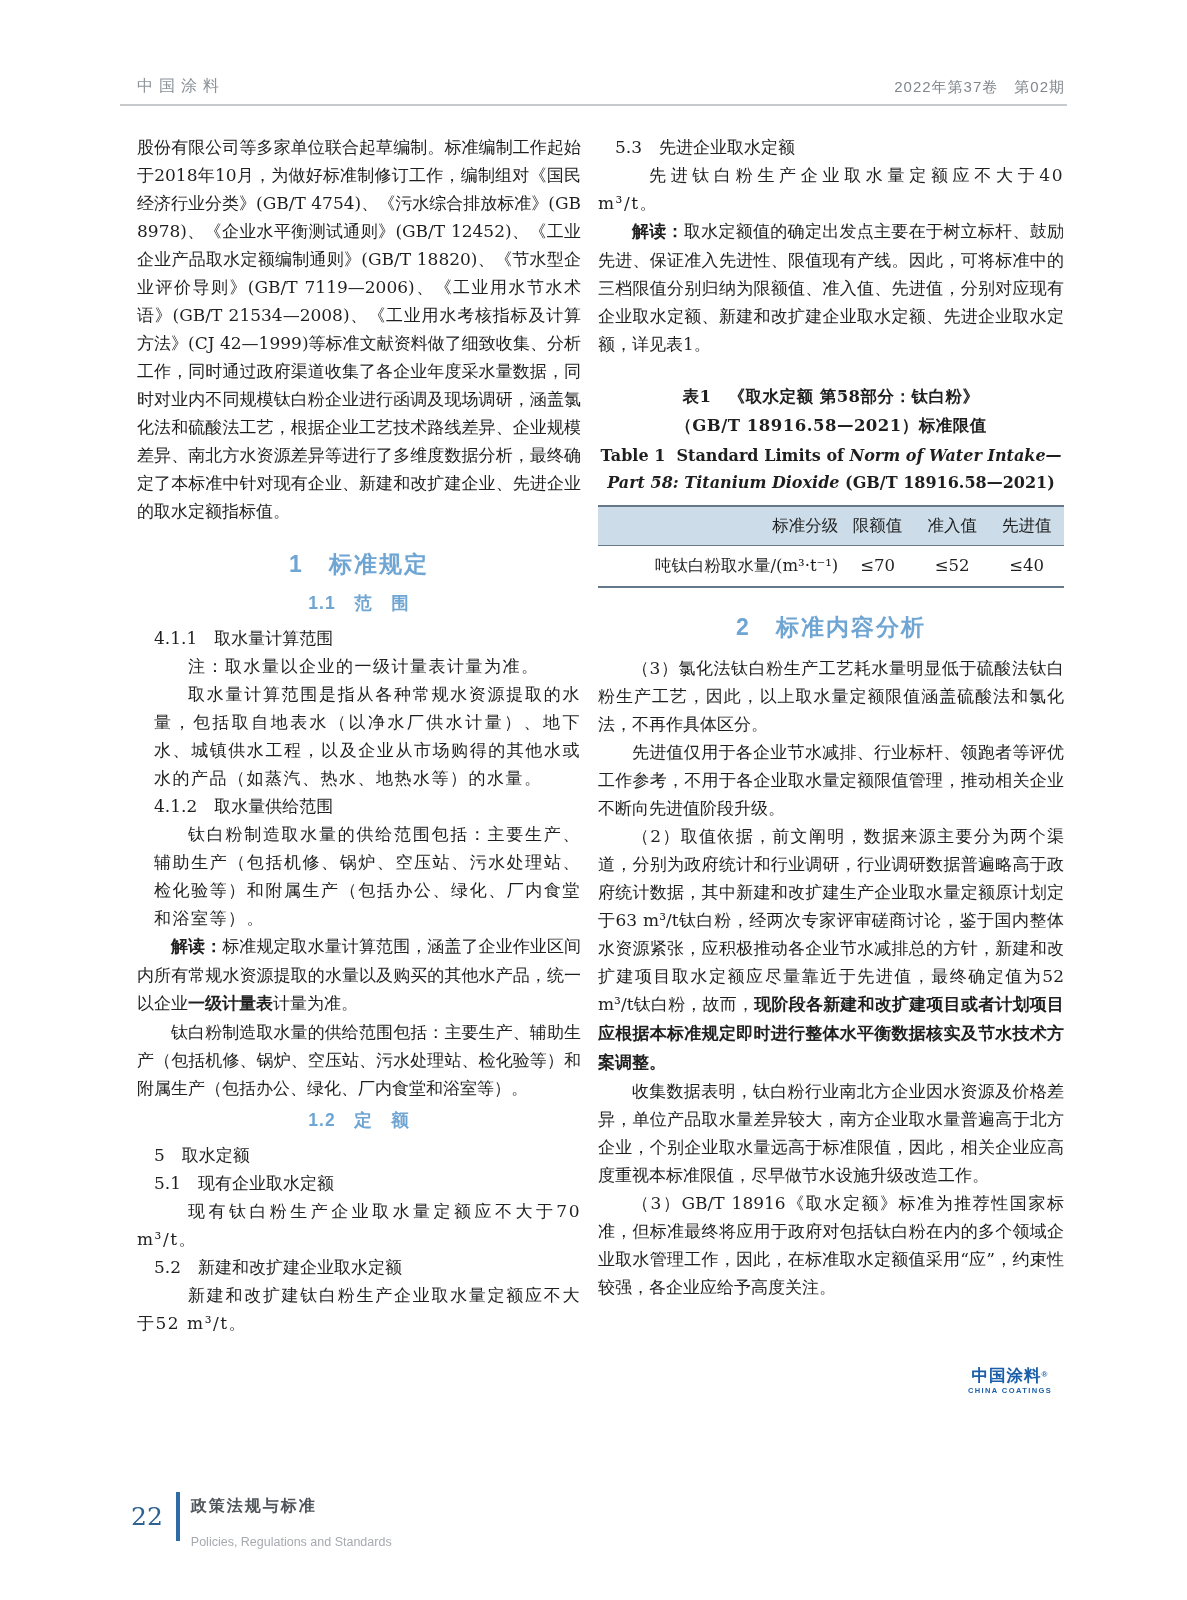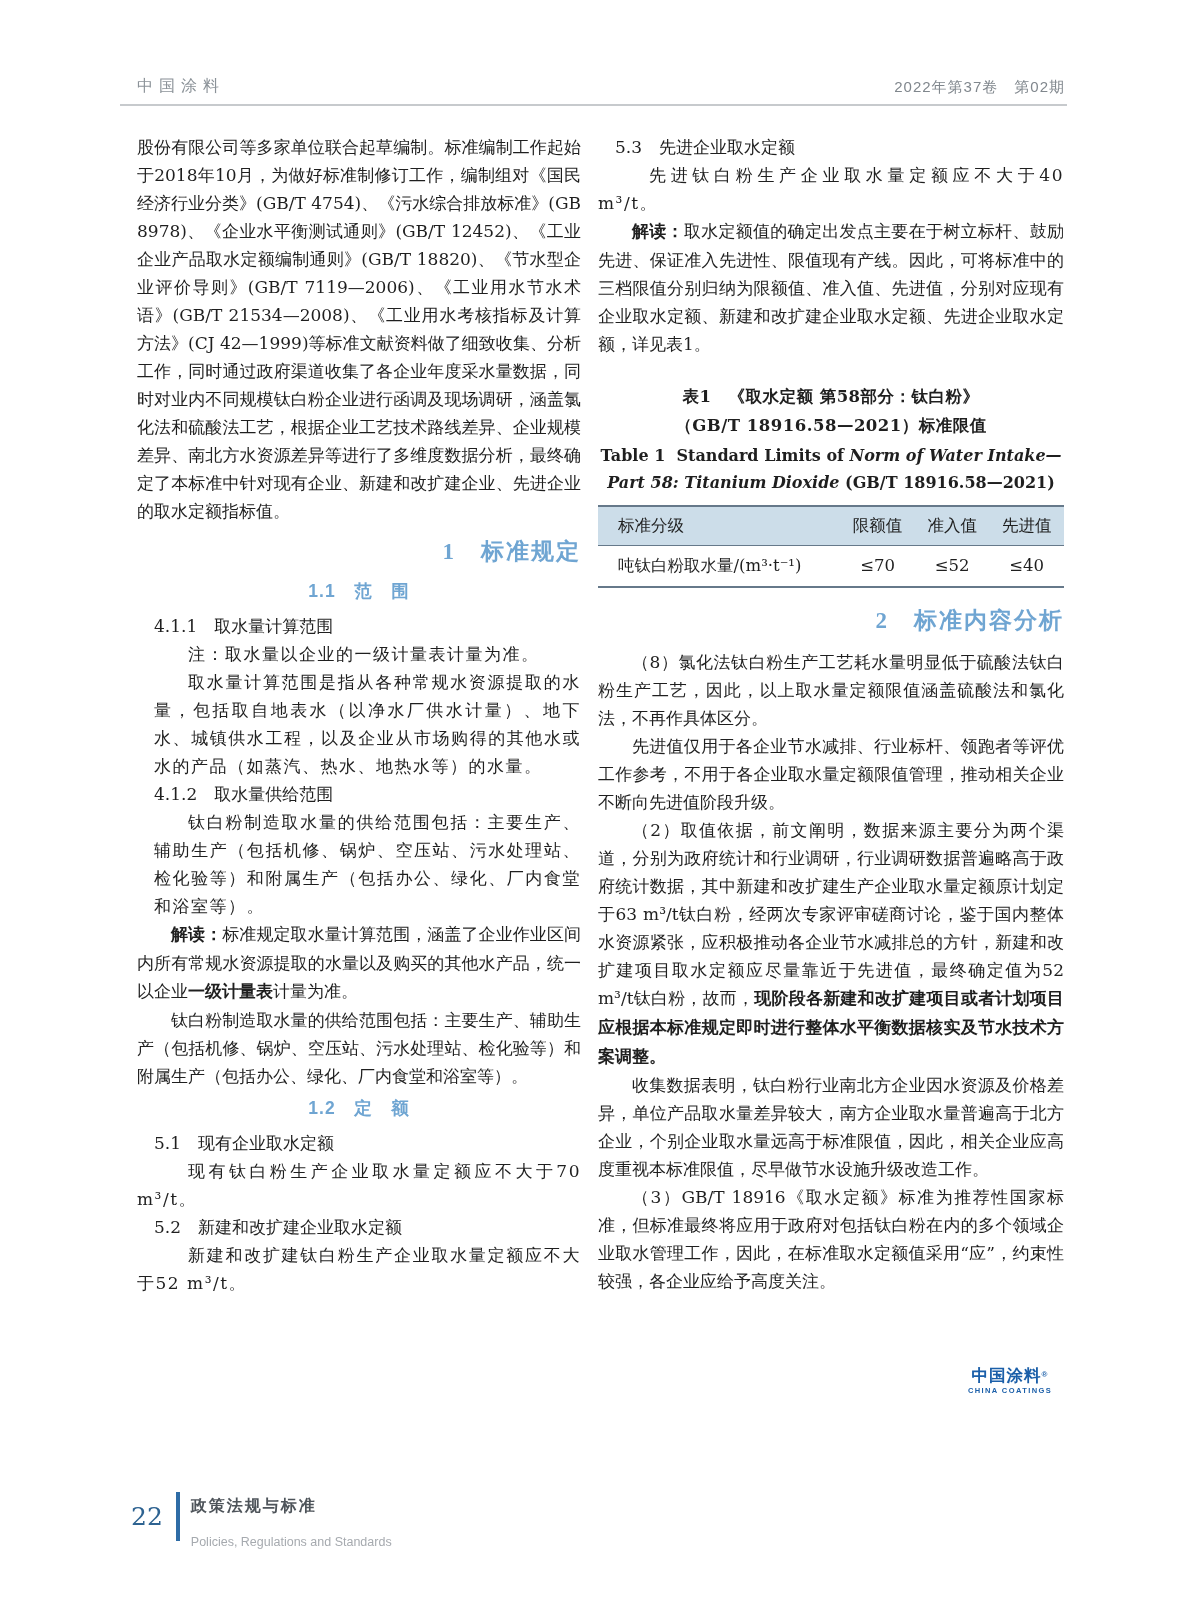--- a/index.html
+++ b/index.html
@@ -36,23 +36,23 @@
   p { margin:0; }
 
   .indent2 { text-indent:2em; }
   .indent3 { text-indent:3em; }
   .clause-title { padding-left:17px; text-align:left; }
   .clause-body  { padding-left:17px; text-indent:2em; letter-spacing:1.5px; }
   .loose { letter-spacing:1.5px; }
   .bold-sans { font-family:"Liberation Sans",sans-serif; font-weight:bold; }
 
   .h-main {
-    font-family:Liberation Serif, serif; font-weight:bold;
+    font-family:Liberation Sans, sans-serif; font-weight:bold;
     color:#6fa5d2; font-size:23px; line-height:30px;
-    margin:12px 0 12px; text-align:right; letter-spacing:2px;
+    margin:24px 0 12px; text-align:center; letter-spacing:2px;
   }
   .h-sub {
     font-family:"Liberation Sans",sans-serif; font-weight:bold;
     color:#6fa5d2; font-size:17.5px; line-height:24px;
     margin:6px 0 9px; text-align:center; letter-spacing:1px;
   }
 
   
   .table-block { margin-top:24px; margin-bottom:18px; }
   .tb-title-cn {
@@ -69,21 +69,21 @@
     font-size:16.5px;
     border-top:2px solid #66798a; border-bottom:2px solid #66798a;
   }
   table.limits thead tr { background:#ccdde9; border-bottom:1.5px solid #66798a; }
   table.limits th, table.limits td {
     font-weight:normal; text-align:center; padding:0 2px;
   }
   table.limits th { height:38px; }
   table.limits td { height:40px; }
   table.limits th:first-child, table.limits td:first-child {
-    text-align:left; padding-left:20px; width:52%;
+    text-align:right; padding-left:20px; width:52%;
   }
 
   
   .logo {
     position:absolute; left:952px; top:1366px; width:116px; text-align:center;
     color:#1b5fa9; font-family:"Liberation Sans",sans-serif;
   }
   .logo-cn { font-weight:bold; font-size:16.5px; letter-spacing:1px; line-height:18px; }
   .logo-reg { font-size:8px; vertical-align:top; }
   .logo-en { font-weight:bold; font-size:7.5px; letter-spacing:1.4px; margin-top:2px; }
@@ -126,20 +126,21 @@
 
     <p class="clause-title">4.1.2　取水量供给范围</p>
     <p class="clause-body">钛白粉制造取水量的供给范围包括：主要生产、辅助生产（包括机修、锅炉、空压站、污水处理站、检化验等）和附属生产（包括办公、绿化、厂内食堂和浴室等）。</p>
 
     <p class="indent2"><span class="bold-sans">解读：</span><span>标准规定取水量计算范围，涵盖了企业作业区间内所有常规水资源提取的水量以及购买的其他水产品，统一以企业</span><span class="bold-sans">一级计量表</span><span>计量为准。</span></p>
 
     <p class="indent2">钛白粉制造取水量的供给范围包括：主要生产、辅助生产（包括机修、锅炉、空压站、污水处理站、检化验等）和附属生产（包括办公、绿化、厂内食堂和浴室等）。</p>
 
     <div class="h-sub">1.2　定　额</div>
 
+    <p class="clause-title">5　取水定额</p>
     <p class="clause-title">5.1　现有企业取水定额</p>
     <p class="indent3 loose">现有钛白粉生产企业取水量定额应不大于70 m³/t。</p>
     <p class="clause-title">5.2　新建和改扩建企业取水定额</p>
     <p class="indent3 loose">新建和改扩建钛白粉生产企业取水量定额应不大于52 m³/t。</p>
   </div>
 
   <div class="col col-right">
     <p class="clause-title">5.3　先进企业取水定额</p>
     <p class="indent3 loose">先进钛白粉生产企业取水量定额应不大于40 m³/t。</p>
 
@@ -164,21 +165,21 @@
             <td>≤70</td>
             <td>≤52</td>
             <td>≤40</td>
           </tr>
         </tbody>
       </table>
     </div>
 
     <div class="h-main">2　标准内容分析</div>
 
-    <p class="indent2">（8）氯化法钛白粉生产工艺耗水量明显低于硫酸法钛白粉生产工艺，因此，以上取水量定额限值涵盖硫酸法和氯化法，不再作具体区分。</p>
+    <p class="indent2">（3）氯化法钛白粉生产工艺耗水量明显低于硫酸法钛白粉生产工艺，因此，以上取水量定额限值涵盖硫酸法和氯化法，不再作具体区分。</p>
     <p class="indent2">先进值仅用于各企业节水减排、行业标杆、领跑者等评优工作参考，不用于各企业取水量定额限值管理，推动相关企业不断向先进值阶段升级。</p>
     <p class="indent2"><span>（2）取值依据，前文阐明，数据来源主要分为两个渠道，分别为政府统计和行业调研，行业调研数据普遍略高于政府统计数据，其中新建和改扩建生产企业取水量定额原计划定于63 m³/t钛白粉，经两次专家评审磋商讨论，鉴于国内整体水资源紧张，应积极推动各企业节水减排总的方针，新建和改扩建项目取水定额应尽量靠近于先进值，最终确定值为52 m³/t钛白粉，故而，</span><span class="bold-sans">现阶段各新建和改扩建项目或者计划项目应根据本标准规定即时进行整体水平衡数据核实及节水技术方案调整。</span></p>
     <p class="indent2">收集数据表明，钛白粉行业南北方企业因水资源及价格差异，单位产品取水量差异较大，南方企业取水量普遍高于北方企业，个别企业取水量远高于标准限值，因此，相关企业应高度重视本标准限值，尽早做节水设施升级改造工作。</p>
     <p class="indent2">（3）GB/T 18916《取水定额》标准为推荐性国家标准，但标准最终将应用于政府对包括钛白粉在内的多个领域企业取水管理工作，因此，在标准取水定额值采用“应”，约束性较强，各企业应给予高度关注。</p>
   </div>
 
   <div class="logo">
     <div class="logo-cn"><span>中国涂料</span><span class="logo-reg">®</span></div>
     <div class="logo-en">CHINA COATINGS</div>
   </div>

